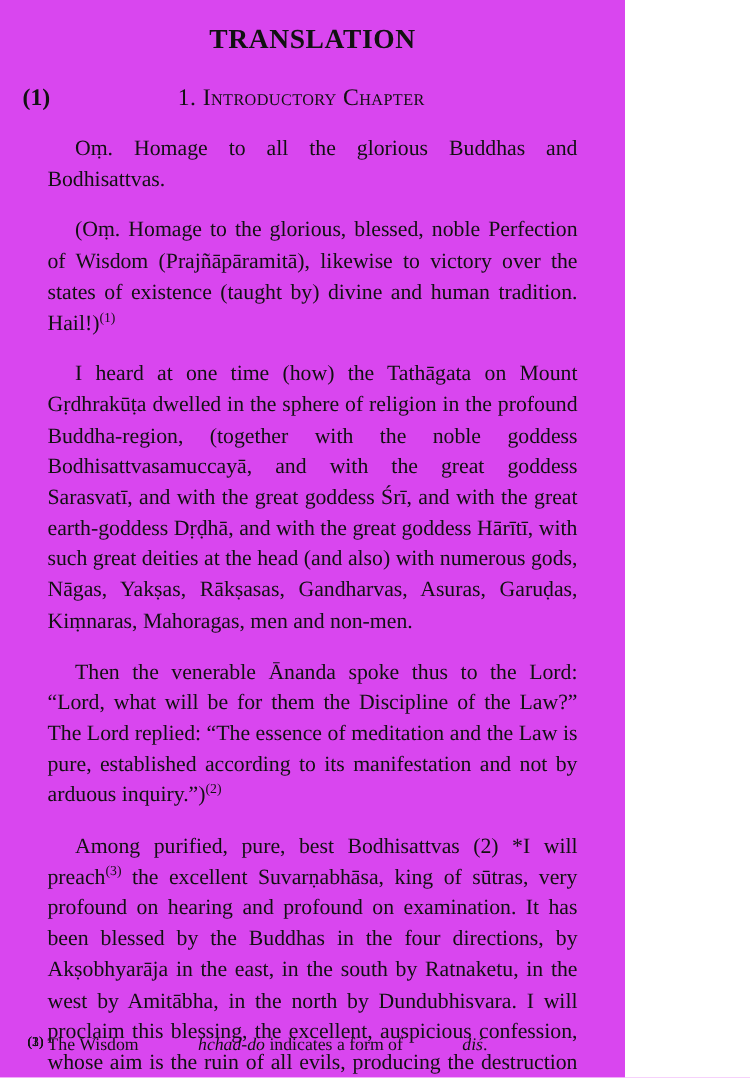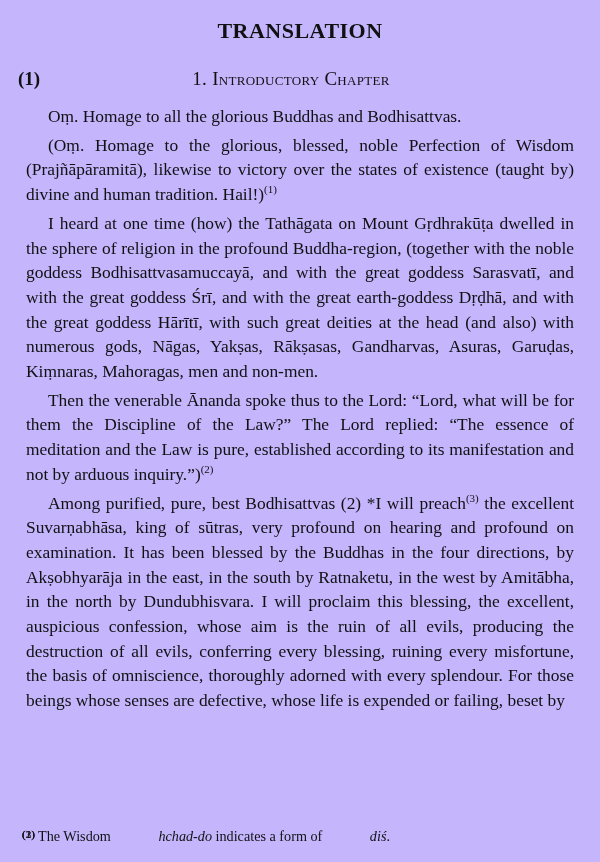--- a/index.html
+++ b/index.html
@@ -1,23 +1,23 @@
 <!DOCTYPE html>
 <html><head>
 <meta charset="utf-8">
 <style>
   html, body {
     margin: 0;
     padding: 0;
     background: #ffffff;
   }
   .page {
-    width: 600px;
+    width: 500px;
     height: 862px;
-    background: #c4b5fd;
+    background: #d946ef;
     position: relative;
     box-sizing: border-box;
     padding: 0;
     font-family: "Liberation Serif", serif;
     color: #111;
     overflow: hidden;
   }
   .page-title {
     text-align: center;
     font-size: 22px;
@@ -55,21 +55,21 @@
   .body-text {
     padding: 0 22px 0 22px;
     margin-top: 14px;
     font-size: 17.4px;
     line-height: 1.42;
     text-align: justify;
     text-justify: inter-word;
     hyphens: manual;
   }
   .body-text p {
-    margin: 4px;
+    margin: 16px;
     text-indent: 22px;
   }
   sup.fn {
     font-size: 11px;
     vertical-align: super;
     line-height: 0;
   }
   .footnotes {
     position: absolute;
     left: 22px;

